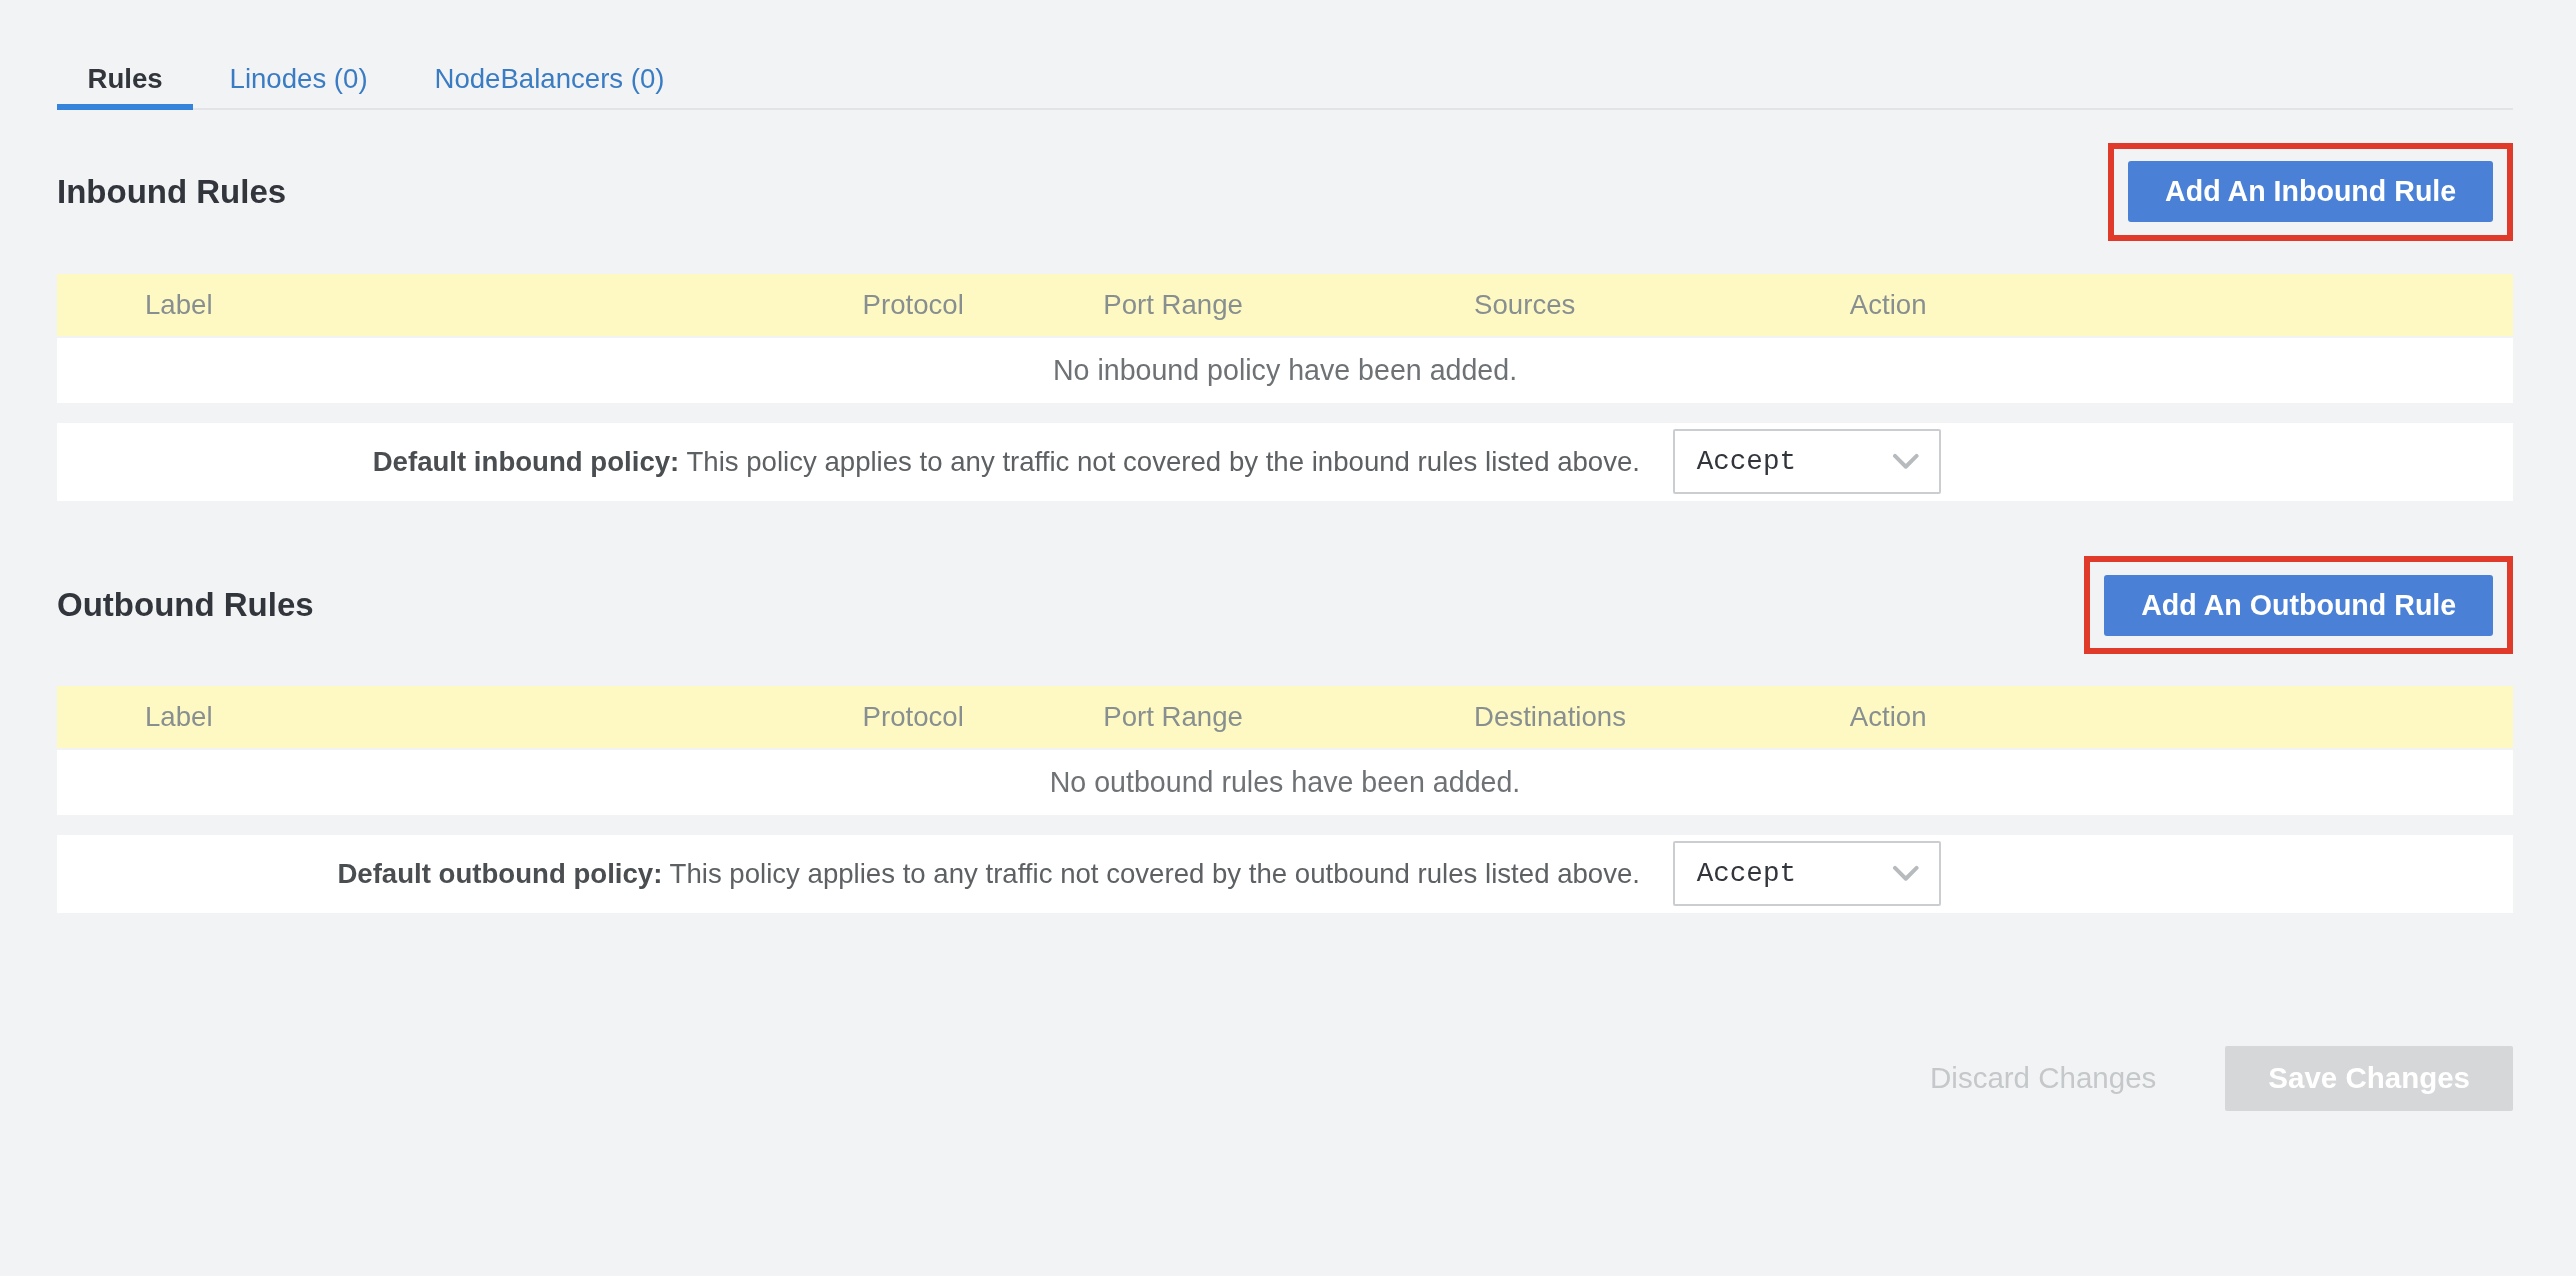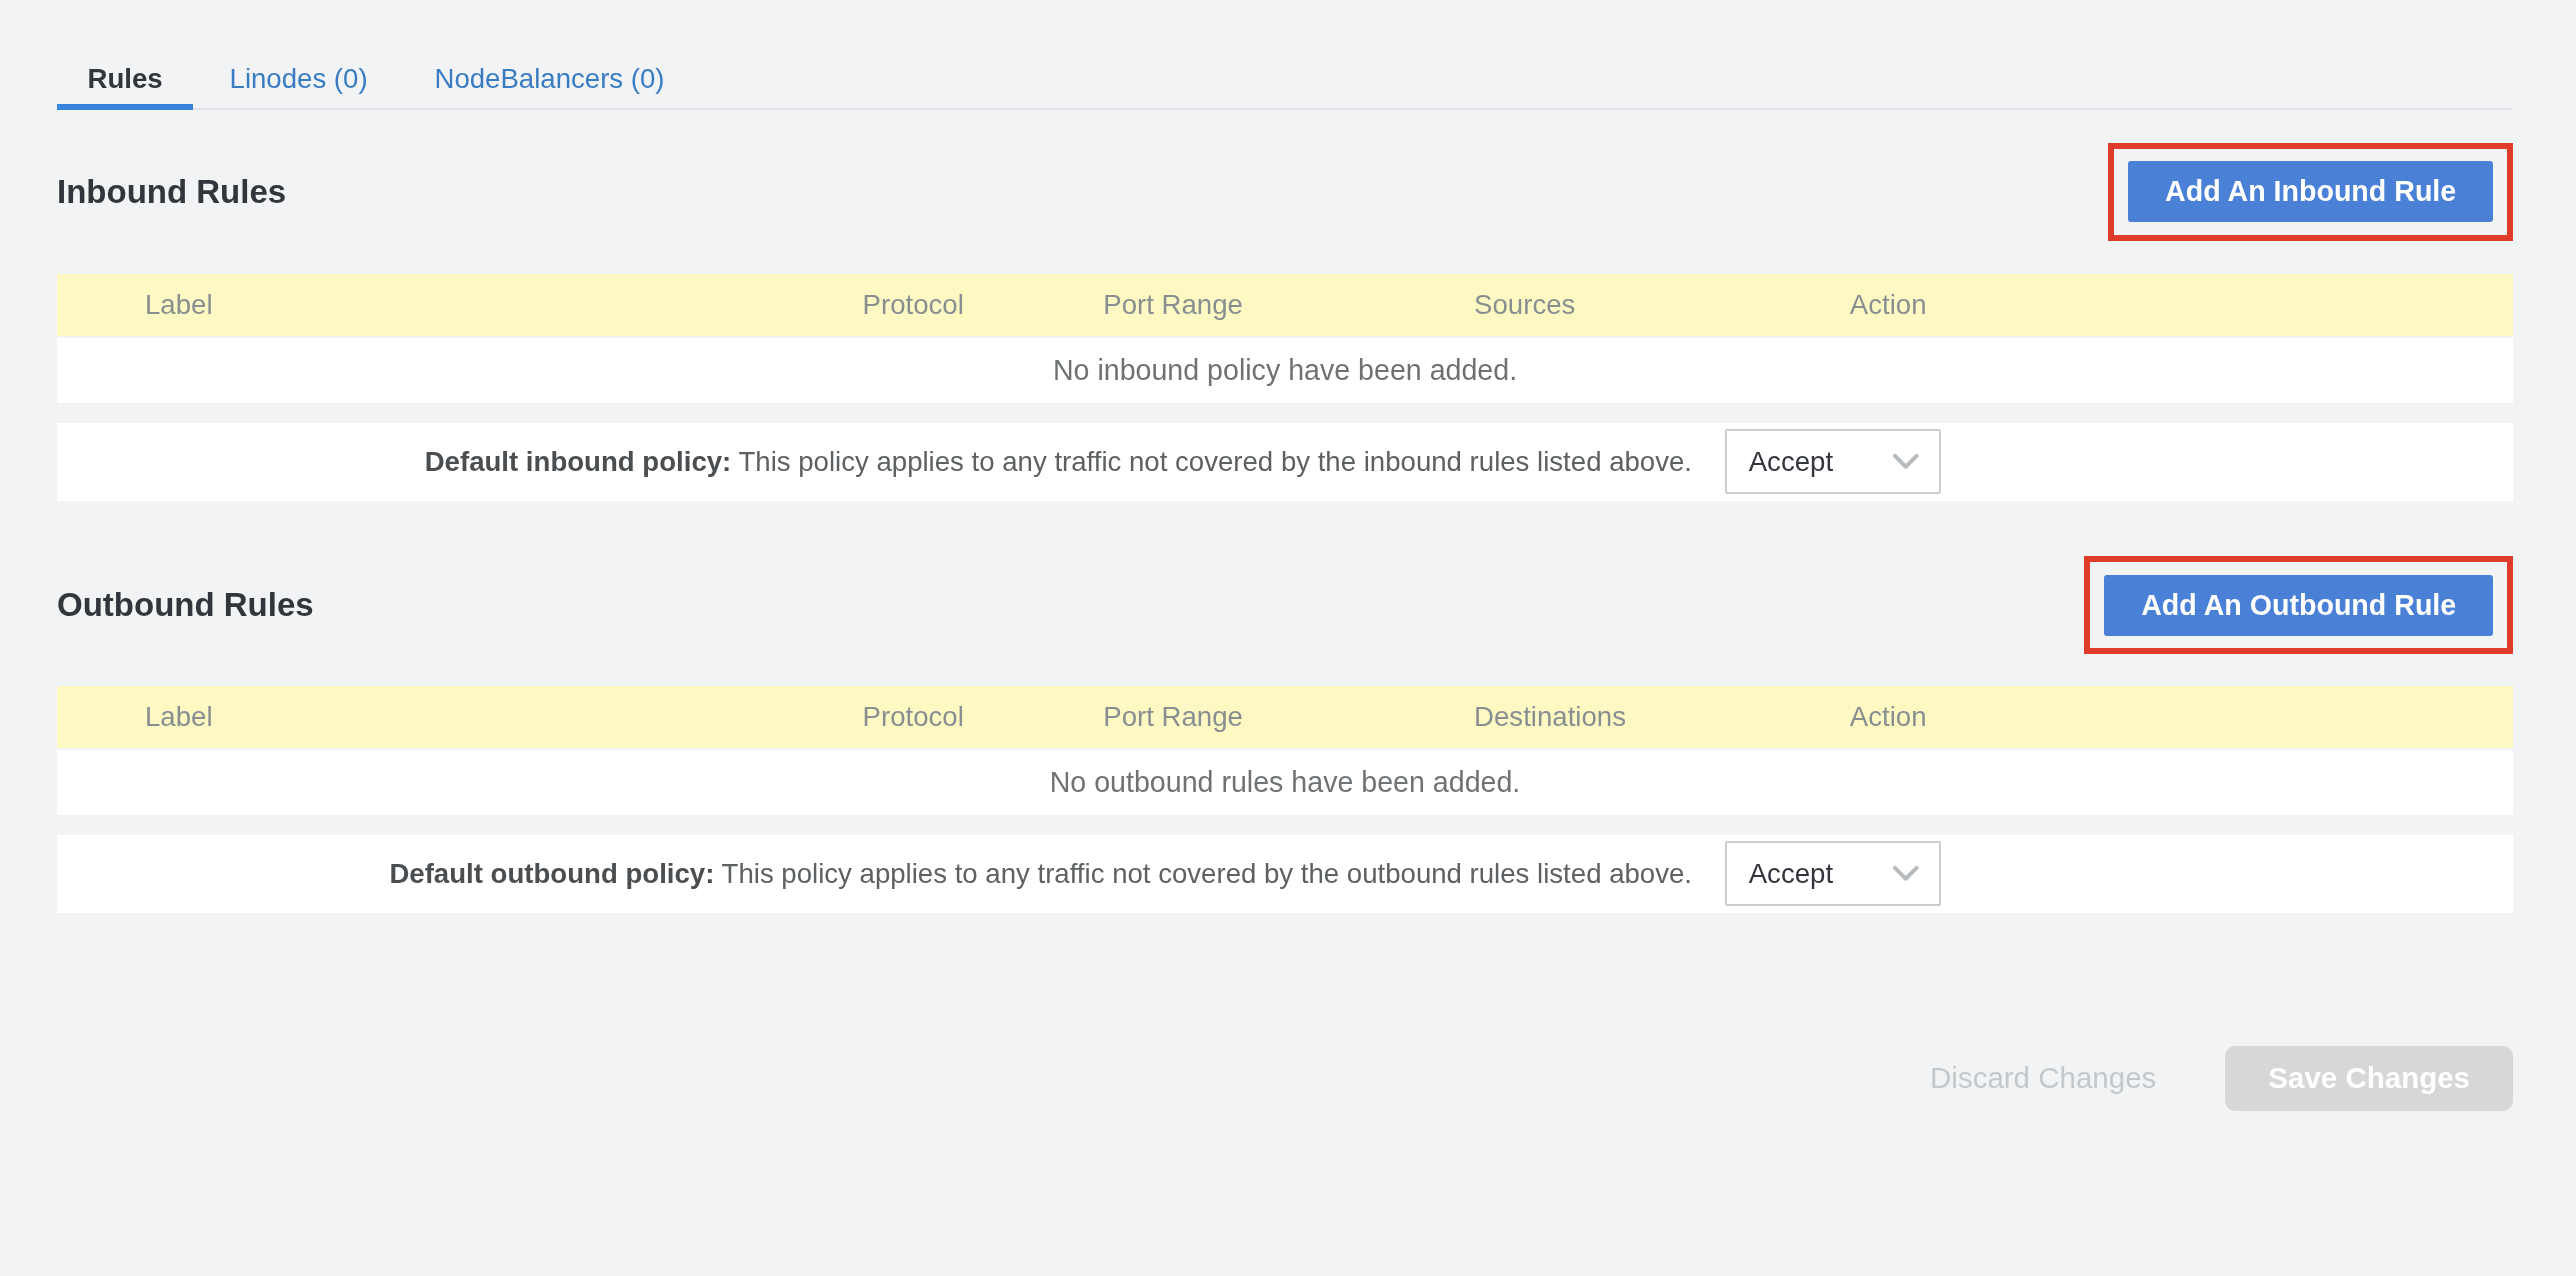--- a/index.html
+++ b/index.html
@@ -81,40 +81,40 @@
   }
   .row.policy {
     margin-top: 19.7px; height: 78px;
     display: flex; align-items: center; justify-content: flex-end;
     padding-right: 572px;
     font-size: 27.6px; color: #5d6163;
   }
   .policy-text b { color: #4a4e51; }
   .select {
     display: flex; align-items: center; justify-content: space-between;
-    width: 216px; height: 65px; margin-left: 33px; padding: 0 19.7px 0 21.7px;
+    width: 268px; height: 65px; margin-left: 33px; padding: 0 19.7px 0 21.7px;
     background: #ffffff; border: 2px solid #cbced1; border-radius: 2px;
-    font-size: 27.6px; color: #32363c; cursor: pointer; flex: none;
+    font-size: 27.6px; color: #32363c; cursor: pointer; flex: none; font-family: Liberation Mono, monospace;
   }
 
   .outbound-section .section-head { margin-top: 55px; }
   .outbound-section .table { margin-top: 31.5px; }
 
   
   .footer {
     display: flex; justify-content: flex-end; align-items: center;
     margin-top: 133px; gap: 30px;
   }
   .btn-text {
     background: transparent; border: none;
     font-family: "Liberation Sans", sans-serif;
     color: #c5c8ca; font-size: 29.5px; padding: 0 39px; height: 65px; cursor: default;
   }
   .btn-disabled {
-    background: #d6d7d8; color: #ffffff; border: none; border-radius: 10px;
+    background: #d6d7d8; color: #ffffff; border: none; border-radius: 2px;
     font-family: "Liberation Sans", sans-serif;
     font-size: 29.5px; font-weight: bold; height: 65px; padding: 0 43px; cursor: default;
   }
 </style>
 </head>
 <body>
 
 <div class="content">
 
 

